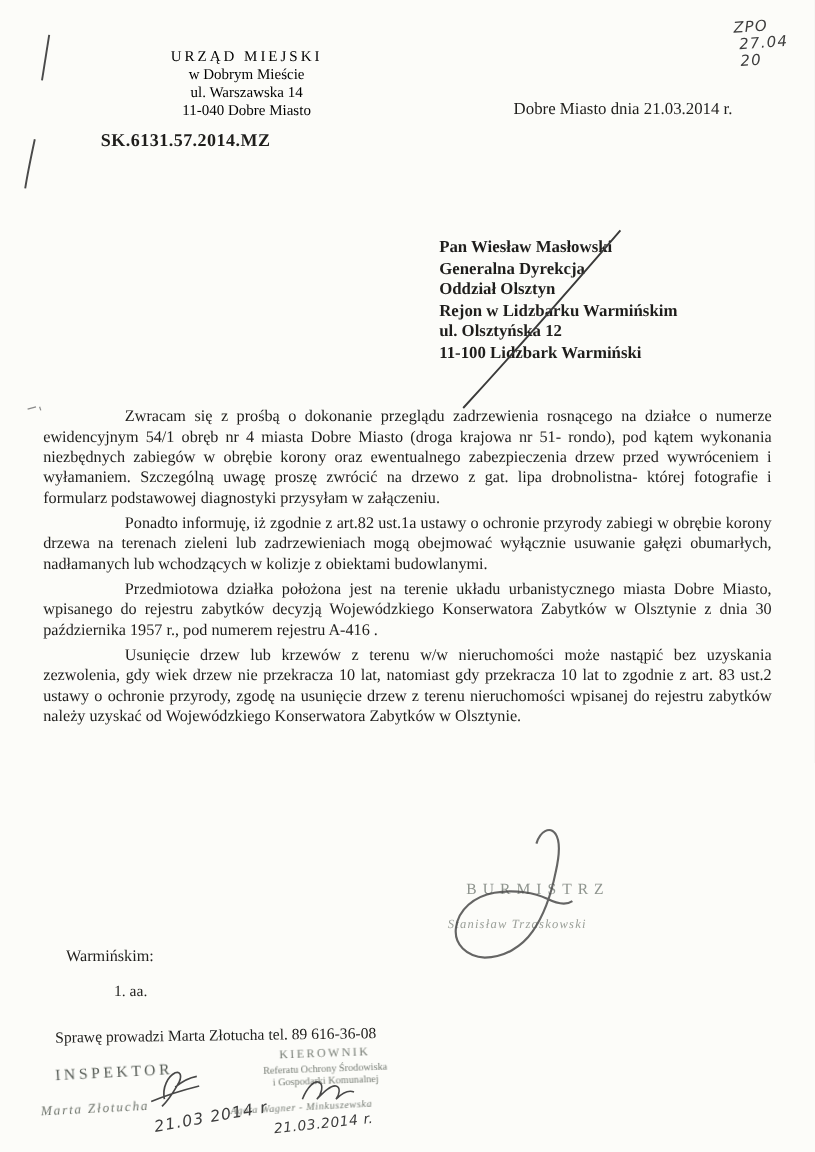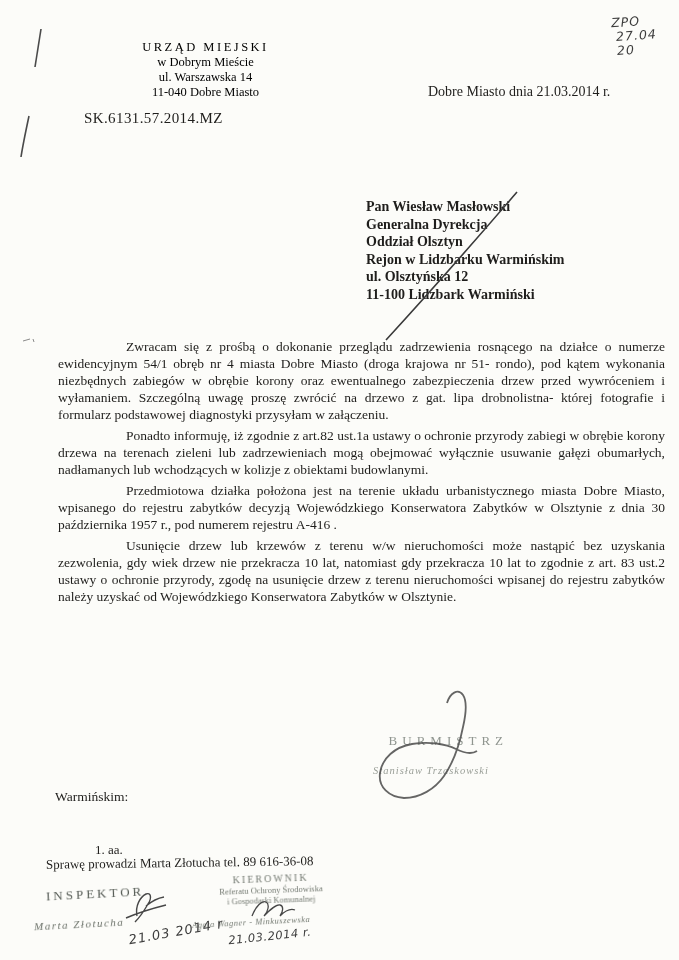--- a/index.html
+++ b/index.html
@@ -27,21 +27,20 @@
   }
   .stamp-faint .wide{letter-spacing:2.5px;}
   .ref-number{font-size:15px;letter-spacing:.4px;}
   .place-date{font-size:14px;}
   .recipient{font-weight:bold;font-size:14px;line-height:17.5px;}
   .body-text{
     width:607px;
     font-size:13.5px;
     line-height:17px;
     text-align:justify;
-    margin-left:22px;
   }
   .body-text p{margin:0 0 4px 0;text-indent:68px;}
   .body-text p.closing{font-style:italic;text-indent:0;margin-top:2px;}
   .sig-title{
     width:150px;text-align:center;
     font-size:13px;letter-spacing:5px;
     color:#8f958f;filter:blur(.4px);
   }
   .sig-name{
     width:150px;text-align:center;
@@ -92,21 +91,21 @@
     <div>11-040 Dobre Miasto</div>
   </div>
 
   <div class="abs handwriting hw-zpo" style="left:612px;top:14px;">
     <div>ZPO</div>
     <div style="margin-left:4px">27.04 20</div>
   </div>
 
   <div class="abs place-date" style="left:428px;top:84px;">Dobre Miasto dnia 21.03.2014 r.</div>
 
-  <div class="abs ref-number" style="left:84px;top:110px;">SK.6131.57.2014.MZ</div>
+  <div class="abs ref-number" style="left:84px;top:110px;font-weight:bold;">SK.6131.57.2014.MZ</div>
 
   <div class="abs recipient" style="left:366px;top:198px;">
     <div>Pan Wiesław Masłowski</div>
     <div>Generalna Dyrekcja</div>
     <div>Oddział Olsztyn</div>
     <div>Rejon w Lidzbarku Warmińskim</div>
     <div>ul. Olsztyńska 12</div>
     <div>11-100 Lidzbark Warmiński</div>
   </div>
 
@@ -114,21 +113,21 @@
     <p>Zwracam się z prośbą o dokonanie przeglądu zadrzewienia rosnącego na działce o numerze ewidencyjnym 54/1 obręb nr 4 miasta Dobre Miasto (droga krajowa nr 51- rondo), pod kątem wykonania niezbędnych zabiegów w obrębie korony oraz ewentualnego zabezpieczenia drzew przed wywróceniem i wyłamaniem. Szczególną uwagę proszę zwrócić na drzewo z gat. lipa drobnolistna- której fotografie i formularz podstawowej diagnostyki przysyłam w załączeniu.</p>
     <p>Ponadto informuję, iż zgodnie z art.82 ust.1a ustawy o ochronie przyrody zabiegi w obrębie korony drzewa na terenach zieleni lub zadrzewieniach mogą obejmować wyłącznie usuwanie gałęzi obumarłych, nadłamanych lub wchodzących w kolizje z obiektami budowlanymi.</p>
     <p>Przedmiotowa działka położona jest na terenie układu urbanistycznego miasta Dobre Miasto, wpisanego do rejestru zabytków decyzją Wojewódzkiego Konserwatora Zabytków w Olsztynie z dnia 30 października 1957 r., pod numerem rejestru A-416 .</p>
     <p>Usunięcie drzew lub krzewów z terenu w/w nieruchomości może nastąpić bez uzyskania zezwolenia, gdy wiek drzew nie przekracza 10 lat, natomiast gdy przekracza 10 lat to zgodnie z art. 83 ust.2 ustawy o ochronie przyrody, zgodę na usunięcie drzew z terenu nieruchomości wpisanej do rejestru zabytków należy uzyskać od Wojewódzkiego Konserwatora Zabytków w Olsztynie.</p>
   </div>
 
   <div class="abs sig-title" style="left:358px;top:733px;text-align:right;">BURMISTRZ</div>
   <div class="abs sig-name" style="left:356px;top:765px;">Stanisław Trzaskowski</div>
 
   <div class="abs footer-label" style="left:55px;top:789px;">Warmińskim:</div>
-  <div class="abs footer-item" style="left:95px;top:818px;margin-top:24px;">1. aa.</div>
+  <div class="abs footer-item" style="left:95px;top:818px;">1. aa.</div>
 
   <div class="abs case-officer" style="left:46px;top:855px;">Sprawę prowadzi Marta Złotucha tel. 89 616-36-08</div>
 
   <div class="abs inspector-title" style="left:46px;top:886px;">INSPEKTOR</div>
   <div class="abs inspector-name" style="left:34px;top:918px;">Marta Złotucha</div>
 
   <div class="abs manager-stamp" style="left:186px;top:874px;">
     <div class="t1">KIEROWNIK</div>
     <div class="t2">Referatu Ochrony Środowiska</div>
     <div class="t2">i Gospodarki Komunalnej</div>

